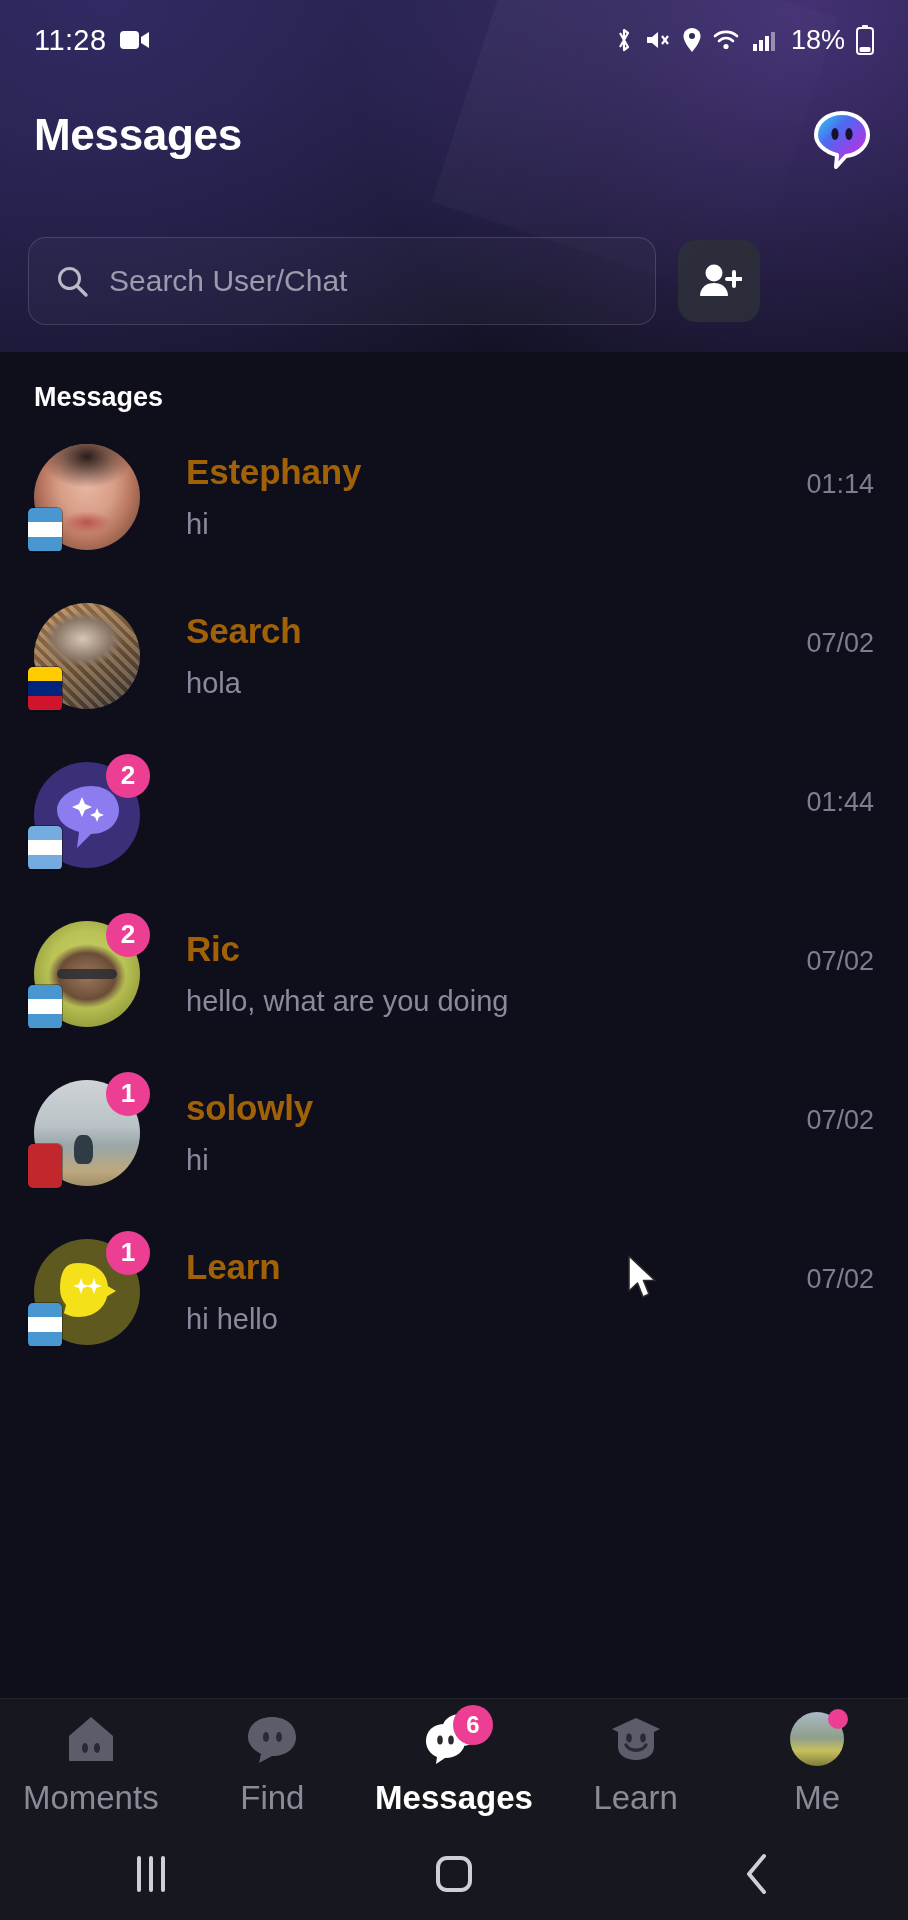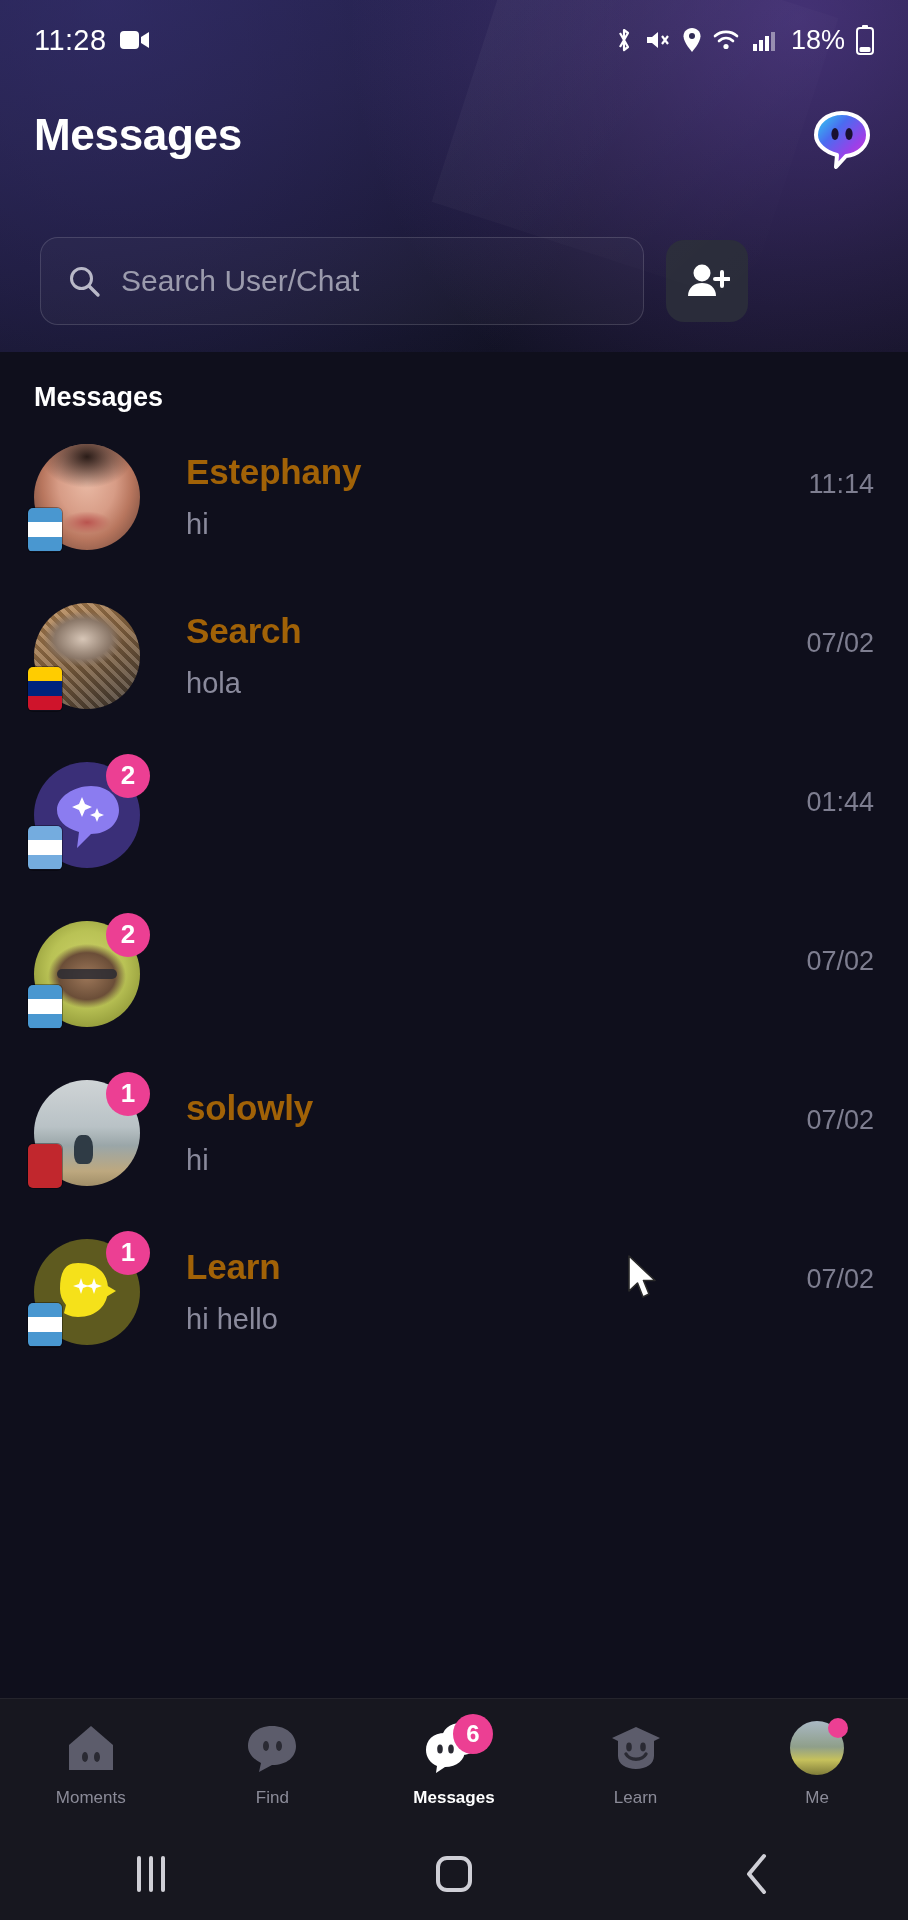--- a/index.html
+++ b/index.html
@@ -43,21 +43,21 @@
     position:absolute; left:34px; top:0;
     color:#ffffff; font-size:44px; font-weight:700; letter-spacing:-0.3px;
   }
   .logo {
     position:absolute; right:30px; top:-5px; width:72px; height:72px;
   }
 
   
   .searchrow {
     position:absolute; top:232px; left:0; width:788px; height:98px;
-    display:flex; align-items:center; padding:0 40px; gap:22px;
+    display:flex; align-items:center; padding:0 28px; gap:22px;
   }
   .searchbox {
     flex:1; height:88px; border:1.5px solid rgba(255,255,255,0.14);
     border-radius:18px; display:flex; align-items:center; padding:0 26px; gap:20px;
     background:rgba(255,255,255,0.028);
   }
   .search-ph { color:#9b9bad; font-size:30px; }
   .adduser {
     width:82px; height:82px; border-radius:18px; background:#2a2c3a;
     display:flex; align-items:center; justify-content:center; flex:0 0 auto;
@@ -115,21 +115,21 @@
   .ph-angel { background:#5e5a1f; display:flex; align-items:center; justify-content:center; }
 
   
   .bottomnav {
     position:absolute; left:0; bottom:92px; width:908px; height:130px;
     background:#17171f; border-top:1px solid rgba(255,255,255,0.06);
     display:flex; align-items:center;
   }
   .navitem { flex:1; display:flex; flex-direction:column; align-items:center; gap:12px; position:relative; }
   .navicon { position:relative; width:62px; height:56px; display:flex; align-items:center; justify-content:center; }
-  .navlabel { font-size:17px; color:#8b8b98; }
+  .navlabel { font-size:33px; color:#8b8b98; }
   .navitem.active .navlabel { color:#ffffff; font-weight:700; }
   .nav-badge {
     position:absolute; top:-6px; right:-8px; min-width:40px; height:40px; padding:0 9px;
     background:#ec3f93; border-radius:20px; color:#fff; font-size:24px; font-weight:600;
     display:flex; align-items:center; justify-content:center;
   }
   .me-av { width:54px; height:54px; border-radius:50%; overflow:hidden;
     background:linear-gradient(180deg,#a9b8c4 0%,#8f9f8a 48%,#c6c15c 72%,#7f7c3a 100%); }
   .me-dot { position:absolute; top:-2px; right:0px; width:20px; height:20px; border-radius:50%; background:#ec3f93; }
 
@@ -257,21 +257,21 @@
         <div class="flag">
           <i style="height:33%;background:#4997d0"></i>
             <i style="height:34%;background:#fff"></i>
             <i style="height:33%;background:#4997d0"></i>
         </div>
       </div>
       <div class="meta">
         <div class="name">Estephany</div>
         <div class="preview">hi</div>
       </div>
-      <div class="time">11:14</div>
+      <div class="time">01:14</div>
     </div>
 
     <div class="row">
       <div class="av-wrap">
         <div class="avatar ph-delanis"></div>
         <div class="flag">
           <i style="height:33%;background:#ffcc00"></i>
             <i style="height:34%;background:#00247d"></i>
             <i style="height:33%;background:#cf142b"></i>
         </div>
@@ -304,20 +304,24 @@
 
     <div class="row">
       <div class="av-wrap">
         <div class="avatar ph-ric"></div>
         <div class="badge">2</div>
         <div class="flag">
           <i style="height:33%;background:#4997d0"></i>
             <i style="height:34%;background:#fff"></i>
             <i style="height:33%;background:#4997d0"></i>
         </div>
+      </div>
+      <div class="meta">
+        <div class="name">Ric</div>
+        <div class="preview">hello, what are you doing</div>
       </div>
       <div class="time">07/02</div>
     </div>
 
     <div class="row">
       <div class="av-wrap">
         <div class="avatar ph-solowly"></div>
         <div class="badge">1</div>
         <div class="flag">
           <i style="height:100%;background:#c1272d"></i>

